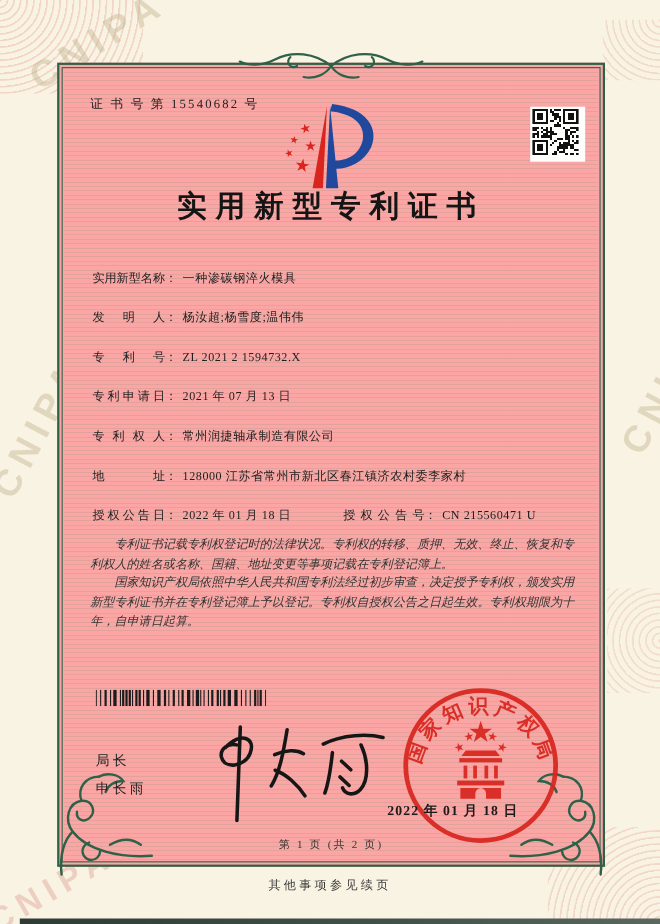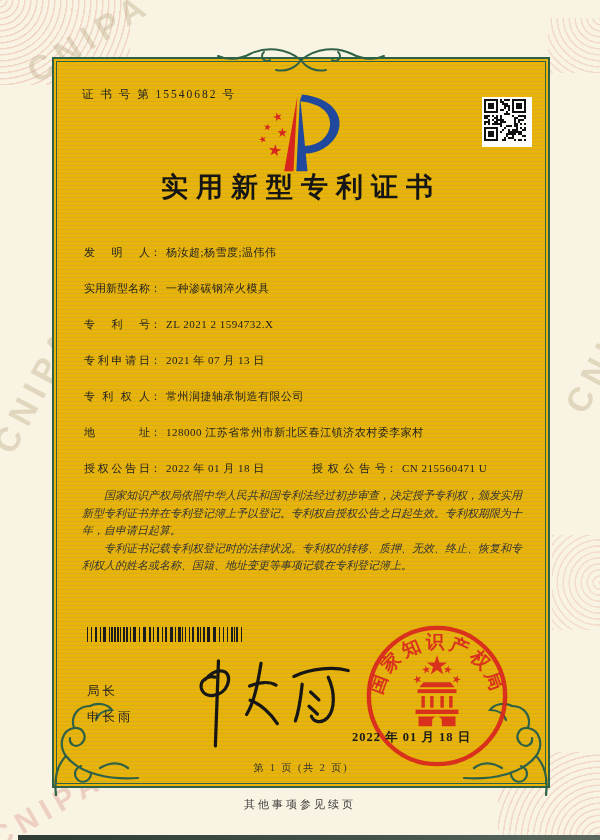--- a/index.html
+++ b/index.html
@@ -13,21 +13,21 @@
   .wm{
     position:absolute;font-family:"Liberation Sans","DejaVu Sans",sans-serif;
     font-weight:bold;letter-spacing:7px;color:rgba(186,170,134,.38);
     pointer-events:none;white-space:nowrap;
   }
   .guill{position:absolute;pointer-events:none;opacity:.9;}
   
   .frame{
     position:absolute;left:52px;top:57px;width:494px;height:727px;
     border:2px solid #2e6148;
-    background:#eab308;
+    background:#fca5a5;
   }
   .frame::before{
     content:"";position:absolute;inset:2px;border:1px solid #2e6148;pointer-events:none;
   }
   .frame-texture{
     position:absolute;inset:4px;
     background:repeating-linear-gradient(0deg, rgba(124,152,117,.20) 0 1px, rgba(0,0,0,0) 1px 4px);
     pointer-events:none;
   }
   .ornament{position:absolute;pointer-events:none;}
@@ -144,24 +144,24 @@
           <path d="M0,0h7v7h-7z M1,1h5v5h-5z M2,2h3v3h-3z" fill="#111" fill-rule="evenodd"></path>
           <path d="M14,0h7v7h-7z M15,1h5v5h-5z M16,2h3v3h-3z" fill="#111" fill-rule="evenodd"></path>
           <path d="M0,14h7v7h-7z M1,15h5v5h-5z M2,16h3v3h-3z" fill="#111" fill-rule="evenodd"></path>
         </svg>
     </div>
 
     <div class="title">实用新型专利证书</div>
 
     <div class="fields">
       <div class="frow">
+        <span class="flabel">实用新型名称</span><span class="fcolon">：</span><span class="fvalue">一种渗碳钢淬火模具</span>
+      </div>
+      <div class="frow">
         <span class="flabel">发明人</span><span class="fcolon">：</span><span class="fvalue">杨汝超;杨雪度;温伟伟</span>
-      </div>
-      <div class="frow">
-        <span class="flabel">实用新型名称</span><span class="fcolon">：</span><span class="fvalue">一种渗碳钢淬火模具</span>
       </div>
       <div class="frow">
         <span class="flabel">专利号</span><span class="fcolon">：</span><span class="fvalue">ZL 2021 2 1594732.X</span>
       </div>
       <div class="frow">
         <span class="flabel">专利申请日</span><span class="fcolon">：</span><span class="fvalue">2021 年 07 月 13 日</span>
       </div>
       <div class="frow">
         <span class="flabel">专利权人</span><span class="fcolon">：</span><span class="fvalue">常州润捷轴承制造有限公司</span>
       </div>
@@ -170,22 +170,22 @@
       </div>
       <div class="frow">
         <span class="flabel">授权公告日</span><span class="fcolon">：</span><span class="fvalue">2022 年 01 月 18 日</span>
         <span class="fgroup2">
           <span class="flabel" style="width:74px">授权公告号</span><span class="fcolon">：</span><span class="fvalue">CN 215560471 U</span>
         </span>
       </div>
     </div>
 
     <div class="paras">
+      <p>专利证书记载专利权登记时的法律状况。专利权的转移、质押、无效、终止、恢复和专利权人的姓名或名称、国籍、地址变更等事项记载在专利登记簿上。</p>
       <p>国家知识产权局依照中华人民共和国专利法经过初步审查，决定授予专利权，颁发实用新型专利证书并在专利登记簿上予以登记。专利权自授权公告之日起生效。专利权期限为十年，自申请日起算。</p>
-      <p>专利证书记载专利权登记时的法律状况。专利权的转移、质押、无效、终止、恢复和专利权人的姓名或名称、国籍、地址变更等事项记载在专利登记簿上。</p>
     </div>
 
     <svg id="barcode" class="barcode" viewBox="0 0 155 15" preserveAspectRatio="none">
         <rect x="0" y="0" width="1" height="15" fill="#1c1c1c"></rect>
         <rect x="4" y="0" width="1" height="15" fill="#1c1c1c"></rect>
         <rect x="8" y="0" width="2" height="15" fill="#1c1c1c"></rect>
         <rect x="13" y="0" width="1" height="15" fill="#1c1c1c"></rect>
         <rect x="16" y="0" width="3" height="15" fill="#1c1c1c"></rect>
         <rect x="22" y="0" width="1" height="15" fill="#1c1c1c"></rect>
         <rect x="24" y="0" width="2" height="15" fill="#1c1c1c"></rect>

